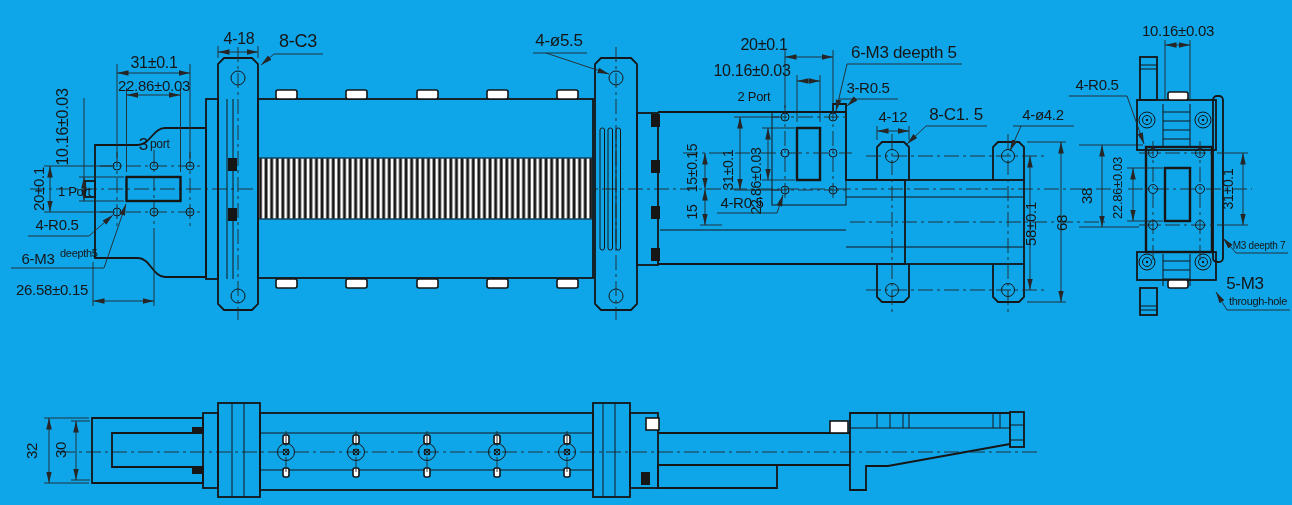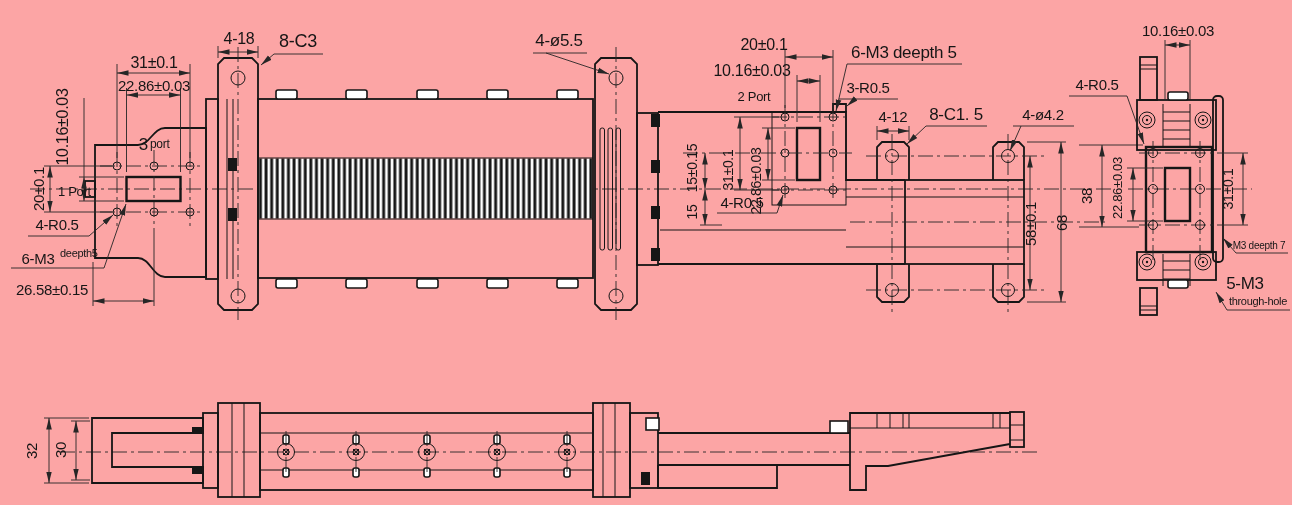--- a/index.html
+++ b/index.html
@@ -1,16 +1,16 @@
 <!DOCTYPE html>
 <html><head>
 <meta charset="utf-8">
 <style>
   html,body{margin:0;padding:0;background:#ffffff;}
-  #stage{position:relative;width:1292px;height:505px;background:#fca5a5;overflow:hidden;}
+  #stage{position:relative;width:1292px;height:505px;background:#0ea5e9;overflow:hidden;}
   svg{display:block;}
   svg text{font-family:"Liberation Sans",sans-serif;fill:#161616;font-size:16px;letter-spacing:-0.3px;}
   .o{fill:none;stroke:#161616;stroke-width:1.8;stroke-linejoin:miter;}
   .o2{fill:none;stroke:#161616;stroke-width:2.4;}
   .t{fill:none;stroke:#161616;stroke-width:1;}
   .d{fill:none;stroke:#262626;stroke-width:0.9;}
   .c{fill:none;stroke:#262626;stroke-width:0.9;stroke-dasharray:15 4 3 4;}
   .f{fill:#161616;stroke:none;}
   .w{fill:#ffffff;stroke:#161616;stroke-width:1.6;}
   .s10{font-size:10px;} .s11{font-size:11px;} .s12{font-size:12px;} .s13{font-size:13px;}

